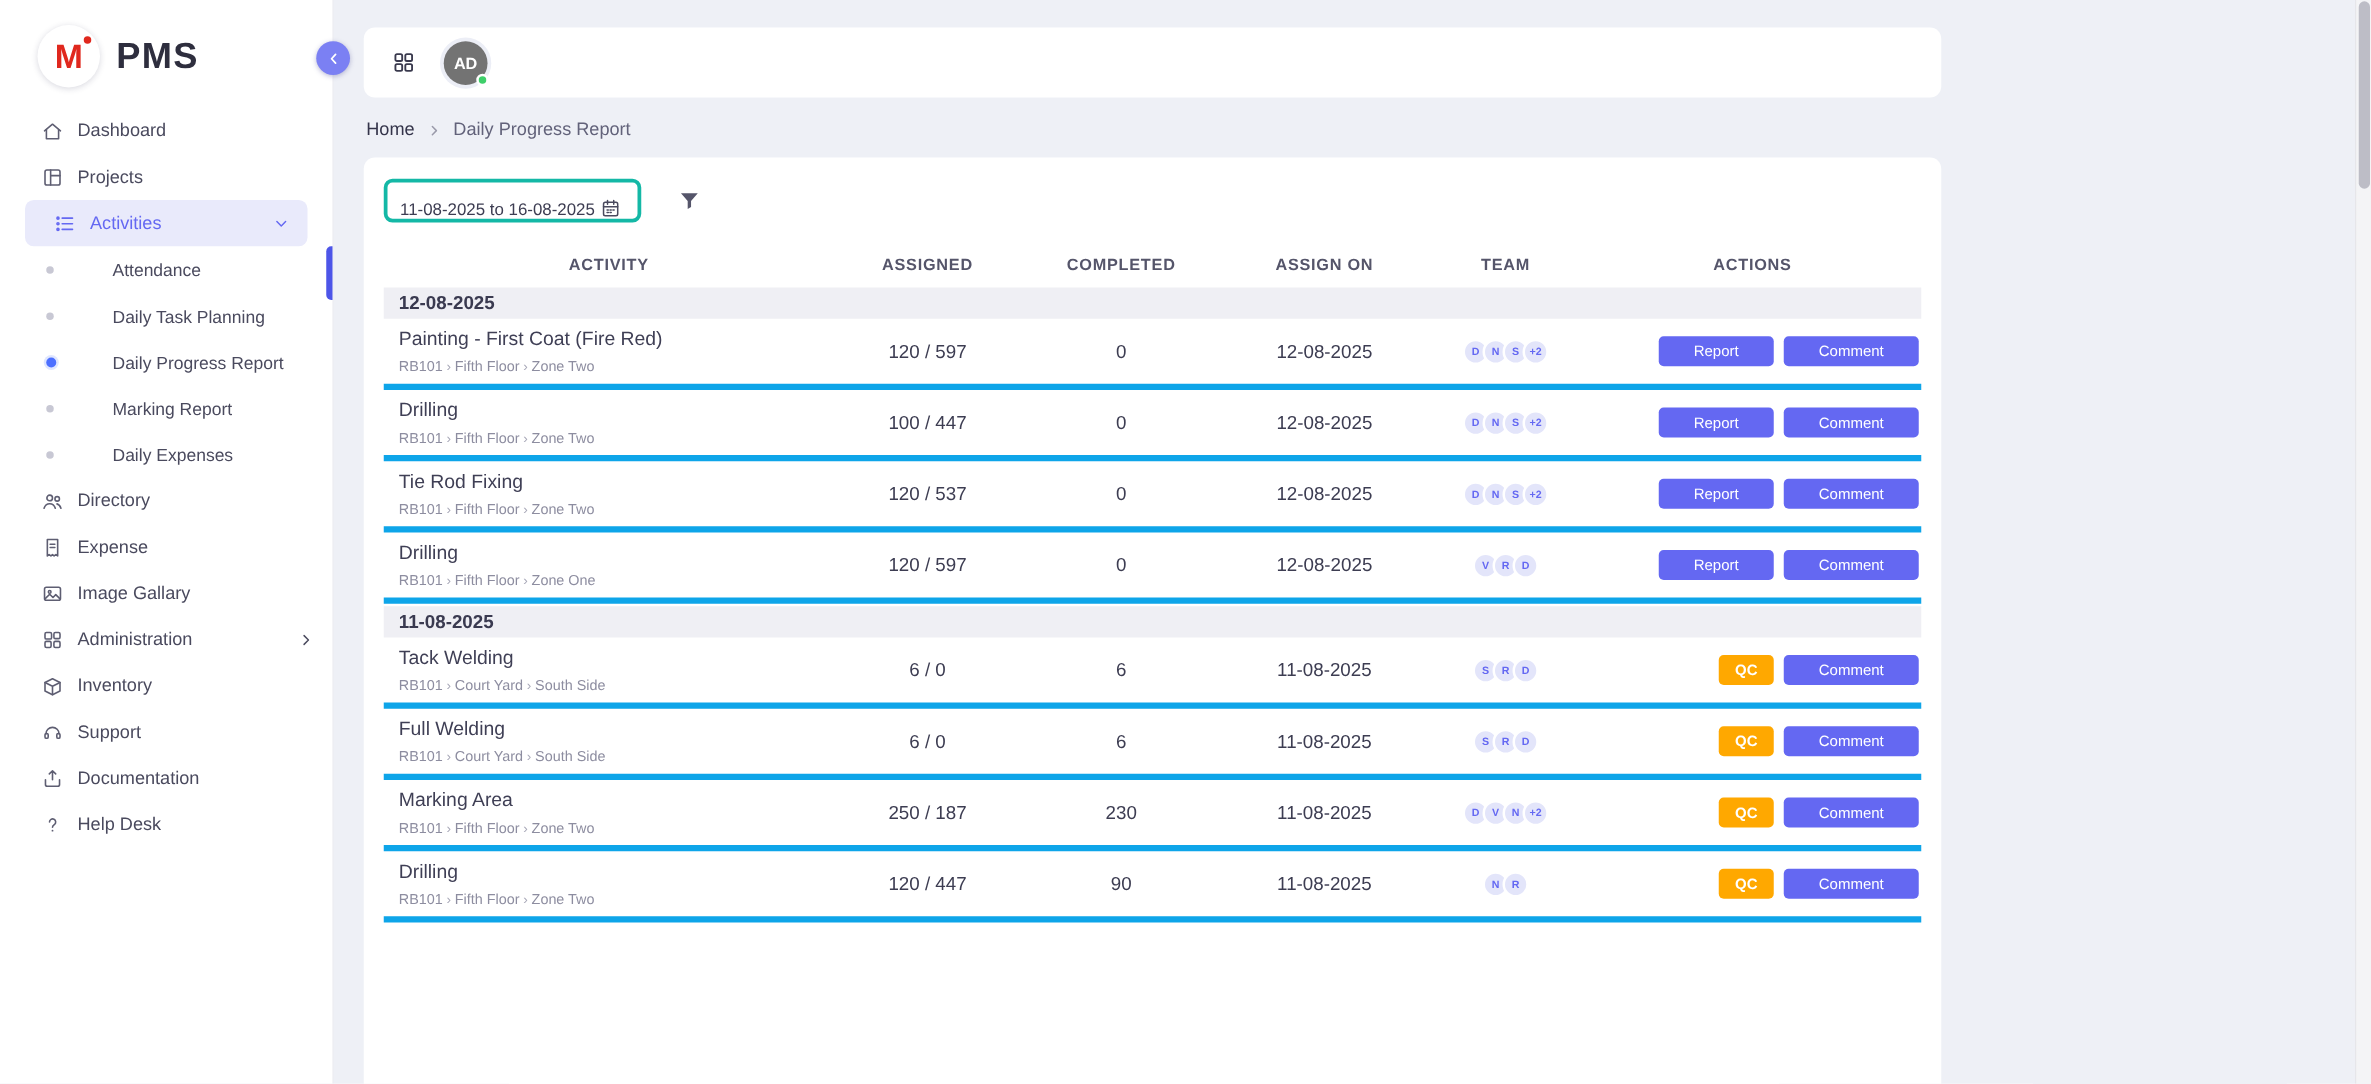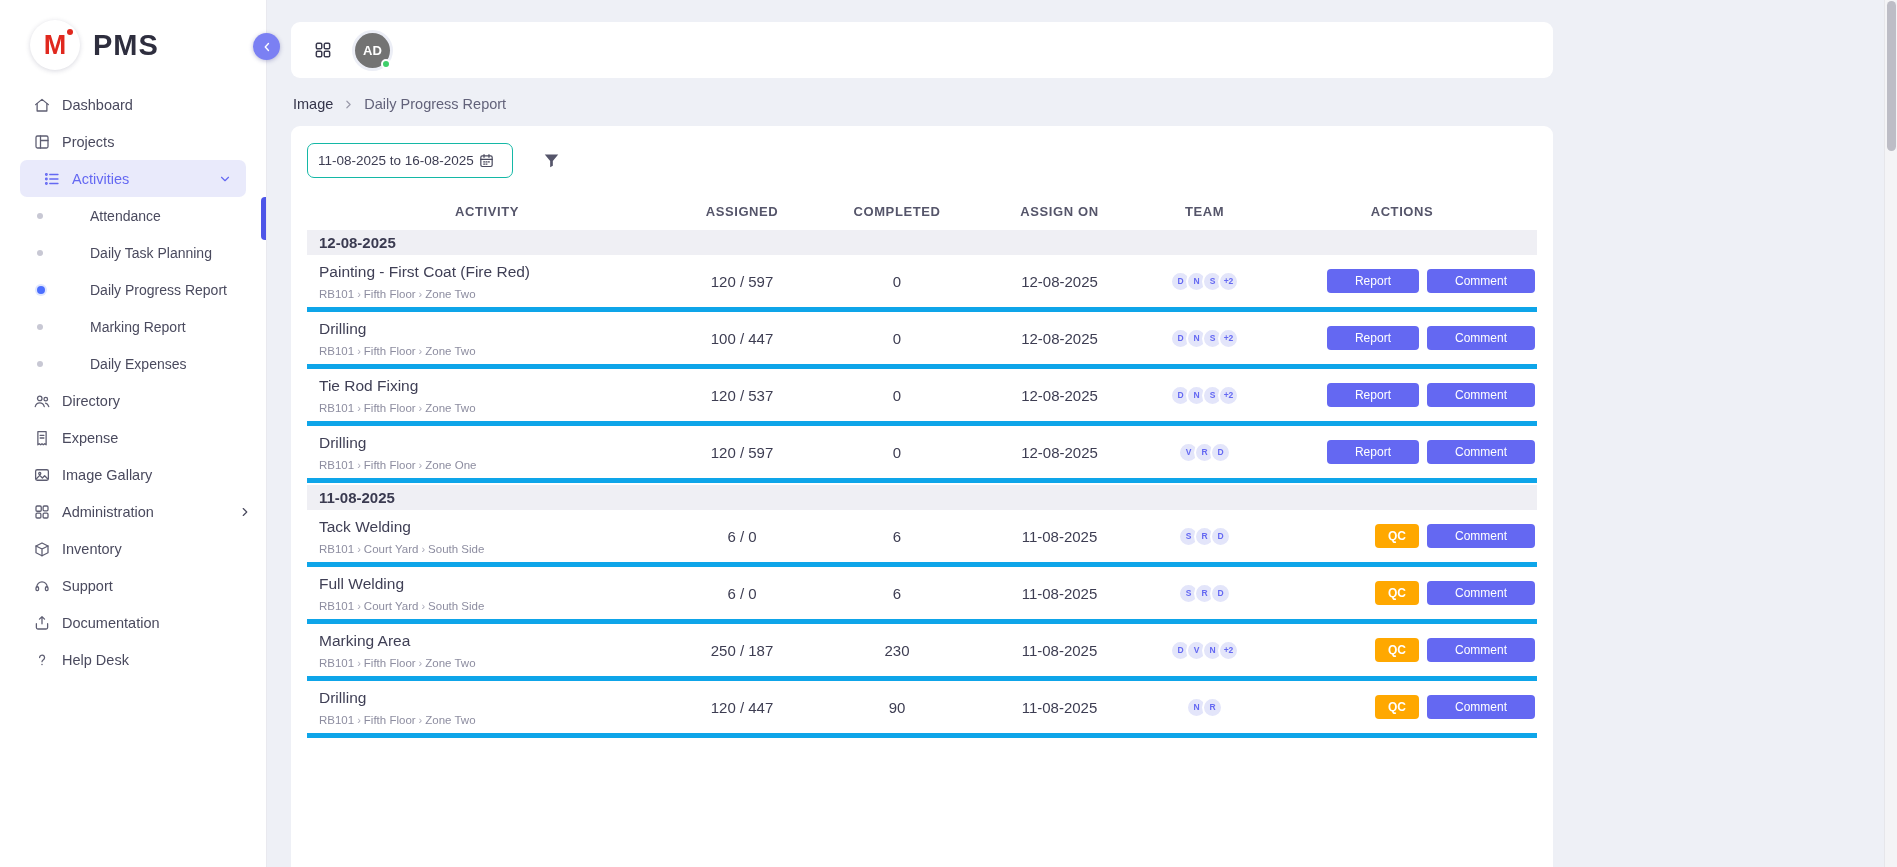--- a/index.html
+++ b/index.html
@@ -54,21 +54,21 @@
   .avatar{width:35px;height:35px;border-radius:50%;background:#737373;color:#fff;font-size:13px;font-weight:700;display:flex;align-items:center;justify-content:center;position:relative;box-shadow:0 0 0 3px #eceef6;cursor:pointer;}
   .status-dot{position:absolute;right:-1px;bottom:-1px;width:10px;height:10px;border-radius:50%;background:var(--green);border:2px solid #fff;}
 
   .breadcrumb{display:flex;align-items:center;gap:9px;margin:18px 0 0 2px;font-size:14.5px;}
   .bc-home{color:#34344a;cursor:pointer;}
   .breadcrumb svg{width:13px;height:13px;stroke:#9a9aaa;fill:none;stroke-width:2.2;stroke-linecap:round;stroke-linejoin:round;}
   .bc-cur{color:#62627a;}
 
   .card{margin-top:14px;background:#fff;border-radius:9px;padding:15px 16px;min-height:760px;}
   .filter-row{display:flex;align-items:center;gap:29px;padding-top:2px;}
-  .date-field{display:flex;align-items:center;border:1px solid #14b8a6;border-radius:7px;height:35px;padding:0 10px 0 10px;width:206px;}
+  .date-field{display:flex;align-items:flex-end;border:3px solid #14b8a6;border-radius:7px;height:35px;padding:0 10px 0 10px;width:206px;}
   .date-field input{border:none;outline:none;font-family:"Liberation Sans",sans-serif;font-size:13.5px;color:#3d3d52;width:160px;background:transparent;}
   .date-field svg{width:17px;height:17px;stroke:#4a4a5e;fill:none;stroke-width:1.7;stroke-linecap:round;}
   .funnel svg{width:19px;height:19px;fill:#55556a;stroke:none;cursor:pointer;}
 
   .thead{display:grid;grid-template-columns:360px 150px 160px 165px 125px 1fr;margin-top:16px;height:34px;align-items:center;}
   .thead .hcell{text-align:center;font-size:13px;font-weight:700;color:#55556a;letter-spacing:.6px;text-transform:uppercase;}
   .group-row{height:25px;background:#efeff4;display:flex;align-items:center;padding-left:12px;font-size:15px;font-weight:700;color:#3a3a50;margin-top:2px;}
   .trow{display:grid;grid-template-columns:360px 150px 160px 165px 125px 1fr;height:57px;align-items:center;border-bottom:5px solid #0ea5e9;}
   .cell.activity{padding-left:12px;display:flex;flex-direction:column;gap:7px;}
   .aname{font-size:15.5px;color:#3f3f55;}
@@ -261,21 +261,21 @@
               </svg>
           </span>
           <div class="avatar">
             <span>AD</span>
             <i class="status-dot"></i>
           </div>
         </div>
       </header>
 
       <div class="breadcrumb">
-        <span class="bc-home">Image</span>
+        <span class="bc-home">Home</span>
         <svg viewBox="0 0 24 24">
             <path d="M9 6l6 6-6 6"></path>
           </svg>
         <span class="bc-cur">Daily Progress Report</span>
       </div>
 
       <section class="card">
         <div class="filter-row">
           <label class="date-field">
             <input readonly="" value="11-08-2025 to 16-08-2025" style="">

